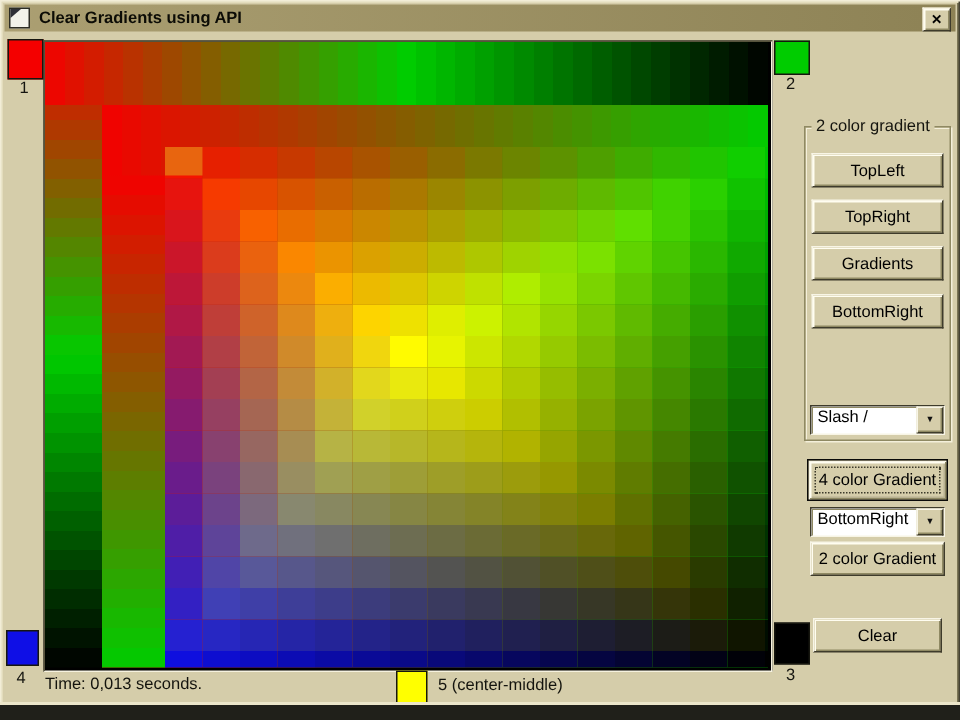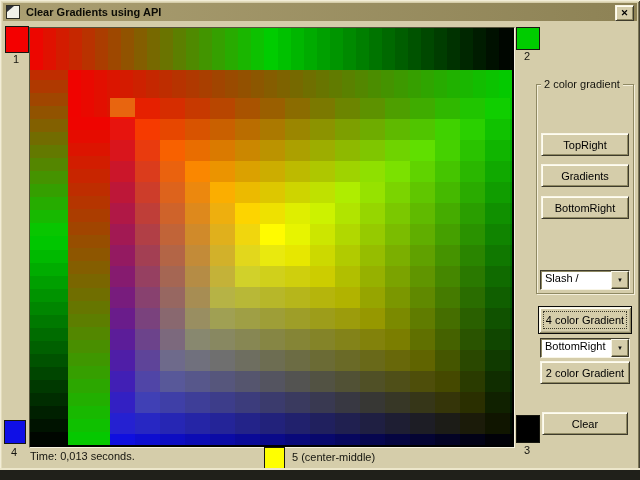--- a/index.html
+++ b/index.html
@@ -403,20 +403,21 @@
         </div>
         <div style="position: absolute; left: 80px; top: 70px; width: 25px; height: 19px; background: rgb(232, 101, 15);"></div>
         <div style="position: absolute; left: 0px; top: 0px; width: 482px; height: 42px; background: linear-gradient(to right, rgb(237, 6, 0) 0%, rgb(237, 6, 0) 2.7%, rgb(224, 17, 0) 2.7%, rgb(224, 17, 0) 5.41%, rgb(211, 28, 0) 5.41%, rgb(211, 28, 0) 8.11%, rgb(198, 39, 0) 8.11%, rgb(198, 39, 0) 10.81%, rgb(185, 50, 0) 10.81%, rgb(185, 50, 0) 13.51%, rgb(171, 61, 0) 13.51%, rgb(171, 61, 0) 16.22%, rgb(158, 72, 0) 16.22%, rgb(158, 72, 0) 18.92%, rgb(145, 83, 0) 18.92%, rgb(145, 83, 0) 21.62%, rgb(132, 94, 0) 21.62%, rgb(132, 94, 0) 24.32%, rgb(119, 105, 0) 24.32%, rgb(119, 105, 0) 27.03%, rgb(106, 116, 0) 27.03%, rgb(106, 116, 0) 29.73%, rgb(92, 127, 0) 29.73%, rgb(92, 127, 0) 32.43%, rgb(79, 138, 0) 32.43%, rgb(79, 138, 0) 35.14%, rgb(66, 149, 0) 35.14%, rgb(66, 149, 0) 37.84%, rgb(53, 160, 0) 37.84%, rgb(53, 160, 0) 40.54%, rgb(40, 171, 0) 40.54%, rgb(40, 171, 0) 43.24%, rgb(26, 182, 0) 43.24%, rgb(26, 182, 0) 45.95%, rgb(13, 193, 0) 45.95%, rgb(13, 193, 0) 48.65%, rgb(0, 204, 0) 48.65%, rgb(0, 204, 0) 51.35%, rgb(0, 193, 0) 51.35%, rgb(0, 193, 0) 54.05%, rgb(0, 182, 0) 54.05%, rgb(0, 182, 0) 56.76%, rgb(0, 171, 0) 56.76%, rgb(0, 171, 0) 59.46%, rgb(0, 160, 0) 59.46%, rgb(0, 160, 0) 62.16%, rgb(0, 149, 0) 62.16%, rgb(0, 149, 0) 64.86%, rgb(0, 138, 0) 64.86%, rgb(0, 138, 0) 67.57%, rgb(0, 127, 0) 67.57%, rgb(0, 127, 0) 70.27%, rgb(0, 116, 0) 70.27%, rgb(0, 116, 0) 72.97%, rgb(0, 105, 0) 72.97%, rgb(0, 105, 0) 75.68%, rgb(0, 94, 0) 75.68%, rgb(0, 94, 0) 78.38%, rgb(0, 83, 0) 78.38%, rgb(0, 83, 0) 81.08%, rgb(0, 72, 0) 81.08%, rgb(0, 72, 0) 83.78%, rgb(0, 61, 0) 83.78%, rgb(0, 61, 0) 86.49%, rgb(0, 50, 0) 86.49%, rgb(0, 50, 0) 89.19%, rgb(0, 39, 0) 89.19%, rgb(0, 39, 0) 91.89%, rgb(0, 28, 0) 91.89%, rgb(0, 28, 0) 94.59%, rgb(0, 17, 0) 94.59%, rgb(0, 17, 0) 97.3%, rgb(0, 6, 0) 97.3%, rgb(0, 6, 0) 100%);"></div>
       </div>
   </div>
 
 
   <div class="groupbox" style="left:536px;top:84px;width:96px;height:208px;"></div>
   <div class="grouplabel" style="left:541px;top:78px;">2 color gradient</div>
 
+  <div class="btn" style="left:541px;top:102px;width:86px;height:21px;">TopLeft</div>
   <div class="btn" style="left:541px;top:133px;width:86px;height:21px;">TopRight</div>
   <div class="btn" style="left:541px;top:164px;width:86px;height:21px;">Gradients</div>
   <div class="btn" style="left:541px;top:196px;width:86px;height:21px;">BottomRight</div>
 
   <div class="combo" style="left:540px;top:270px;width:88px;height:18px;">
     <span class="combo-text">Slash /</span>
     <span class="combo-btn">
         <span>▼</span>
       </span>
   </div>

